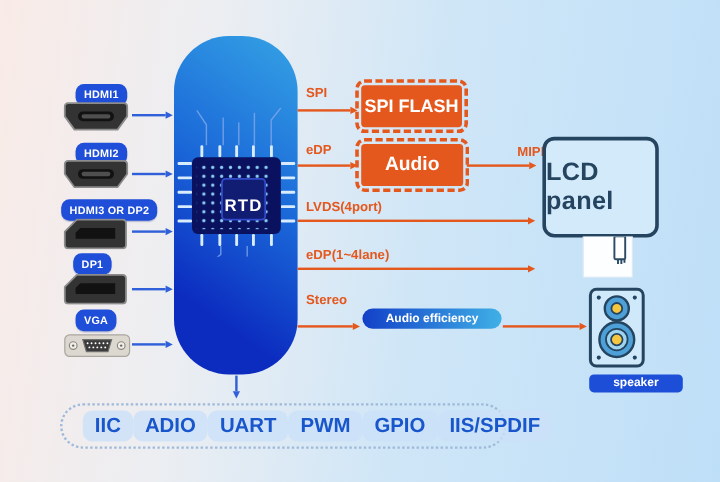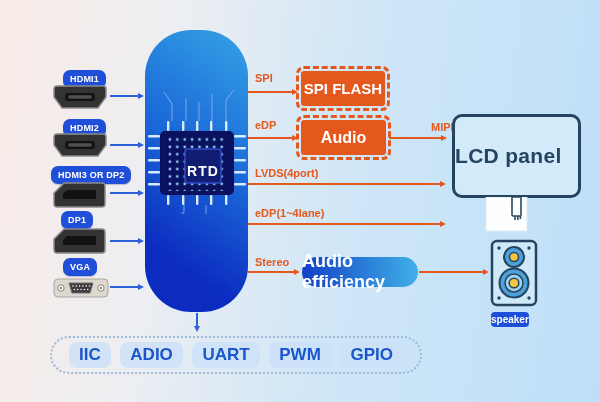--- a/index.html
+++ b/index.html
@@ -25,32 +25,32 @@
   .varrow::after{content:"";position:absolute;bottom:-6px;left:50%;transform:translateX(-50%);
     border-top:6px solid currentColor;border-left:3.5px solid transparent;border-right:3.5px solid transparent;}
   .blue{color:#2f5fd9;}
   .orange{color:#e4571d;}
   .buslabel{position:absolute;color:#e4571d;font-weight:bold;font-size:11px;white-space:nowrap;}
   .stampbox{
     position:absolute;background:#e5581d;outline:3px dashed #e5581d;outline-offset:2px;
     border-radius:3px;color:#fff;font-weight:bold;display:flex;align-items:center;justify-content:center;
   }
   .lcd{
-    position:absolute;left:452px;top:114px;width:129px;height:84px;box-sizing:border-box;
+    position:absolute;left:452px;top:114px;width:97px;height:84px;box-sizing:border-box;
     border:3px solid #24445f;border-radius:10px;background:#d3eafb;
     display:flex;align-items:center;justify-content:flex-start;
     color:#24445f;font-size:21px;font-weight:bold;letter-spacing:.3px;
   }
   .audiobox{
-    position:absolute;left:302px;top:257px;width:116px;height:30px;border-radius:16px;
+    position:absolute;left:302px;top:257px;width:116px;height:17px;border-radius:16px;
     background:linear-gradient(90deg,#1240c8,#3fb0e6);
-    color:#fff;font-weight:bold;font-size:18px;display:flex;align-items:center;justify-content:center;
+    color:#fff;font-weight:bold;font-size:10px;display:flex;align-items:center;justify-content:center;
   }
   .spk-tag{position:absolute;left:491px;top:312px;background:#1d4ed8;color:#fff;font-size:10px;
-    font-weight:bold;border-radius:4px;padding:2px 0;}
+    font-weight:bold;border-radius:4px;padding:2px 20px;}
   .periph-box{
     position:absolute;left:50px;top:336px;width:372px;height:38px;box-sizing:border-box;
     border:2px dotted #9fb9d9;border-radius:19px;display:flex;align-items:center;
     justify-content:space-between;padding:0 17px;
   }
   .pill{background:rgba(203,224,248,.78);color:#1956cc;font-weight:bold;font-size:17px;
     padding:3px 10px;border-radius:8px;white-space:nowrap;}
 </style>
 </head>
 <body>
@@ -167,21 +167,21 @@
   <div class="stampbox" style="left:301px;top:120px;width:85px;height:35px;font-size:16px;">Audio</div>
   <span class="buslabel" style="left:392px;top:121px;margin-left:39px;">MIPI</span>
   <div class="harrow orange" style="left:389px;top:137px;width:52px;"></div>
 
   <span class="buslabel" style="left:255px;top:167px;">LVDS(4port)</span>
   <div class="harrow orange" style="left:248px;top:183px;width:192px;"></div>
 
   <span class="buslabel" style="left:255px;top:207px;">eDP(1~4lane)</span>
   <div class="harrow orange" style="left:248px;top:223px;width:192px;"></div>
 
-  <span class="buslabel" style="left:255px;top:256px;">Stereo</span>
+  <span class="buslabel" style="left:255px;top:244px;">Stereo</span>
   <div class="harrow orange" style="left:248px;top:271px;width:46px;"></div>
   <div class="audiobox">Audio efficiency</div>
   <div class="harrow orange" style="left:419px;top:271px;width:64px;"></div>
 
   <div class="lcd">
     <span>LCD panel</span>
   </div>
   <svg class="icon-abs" style="left:485px;top:197px;" width="45" height="36" viewBox="0 0 45 36">
     <rect x="1" y="0" width="41" height="34" fill="#fdfeff" stroke="#dcEAF4" stroke-width="1"></rect>
     <rect x="27" y="0" width="9" height="19" rx="1" fill="#fff" stroke="#2a4a66" stroke-width="1.6"></rect>
@@ -204,15 +204,16 @@
   </svg>
   <span class="spk-tag">speaker</span>
 
   <div class="varrow blue" style="left:196px;top:313px;height:13px;"></div>
   <div class="periph-box">
     <span class="pill">IIC</span>
     <span class="pill">ADIO</span>
     <span class="pill">UART</span>
     <span class="pill">PWM</span>
     <span class="pill">GPIO</span>
+    <span class="pill">IIS/SPDIF</span>
   </div>
 
 </div>
 
 </body></html>

